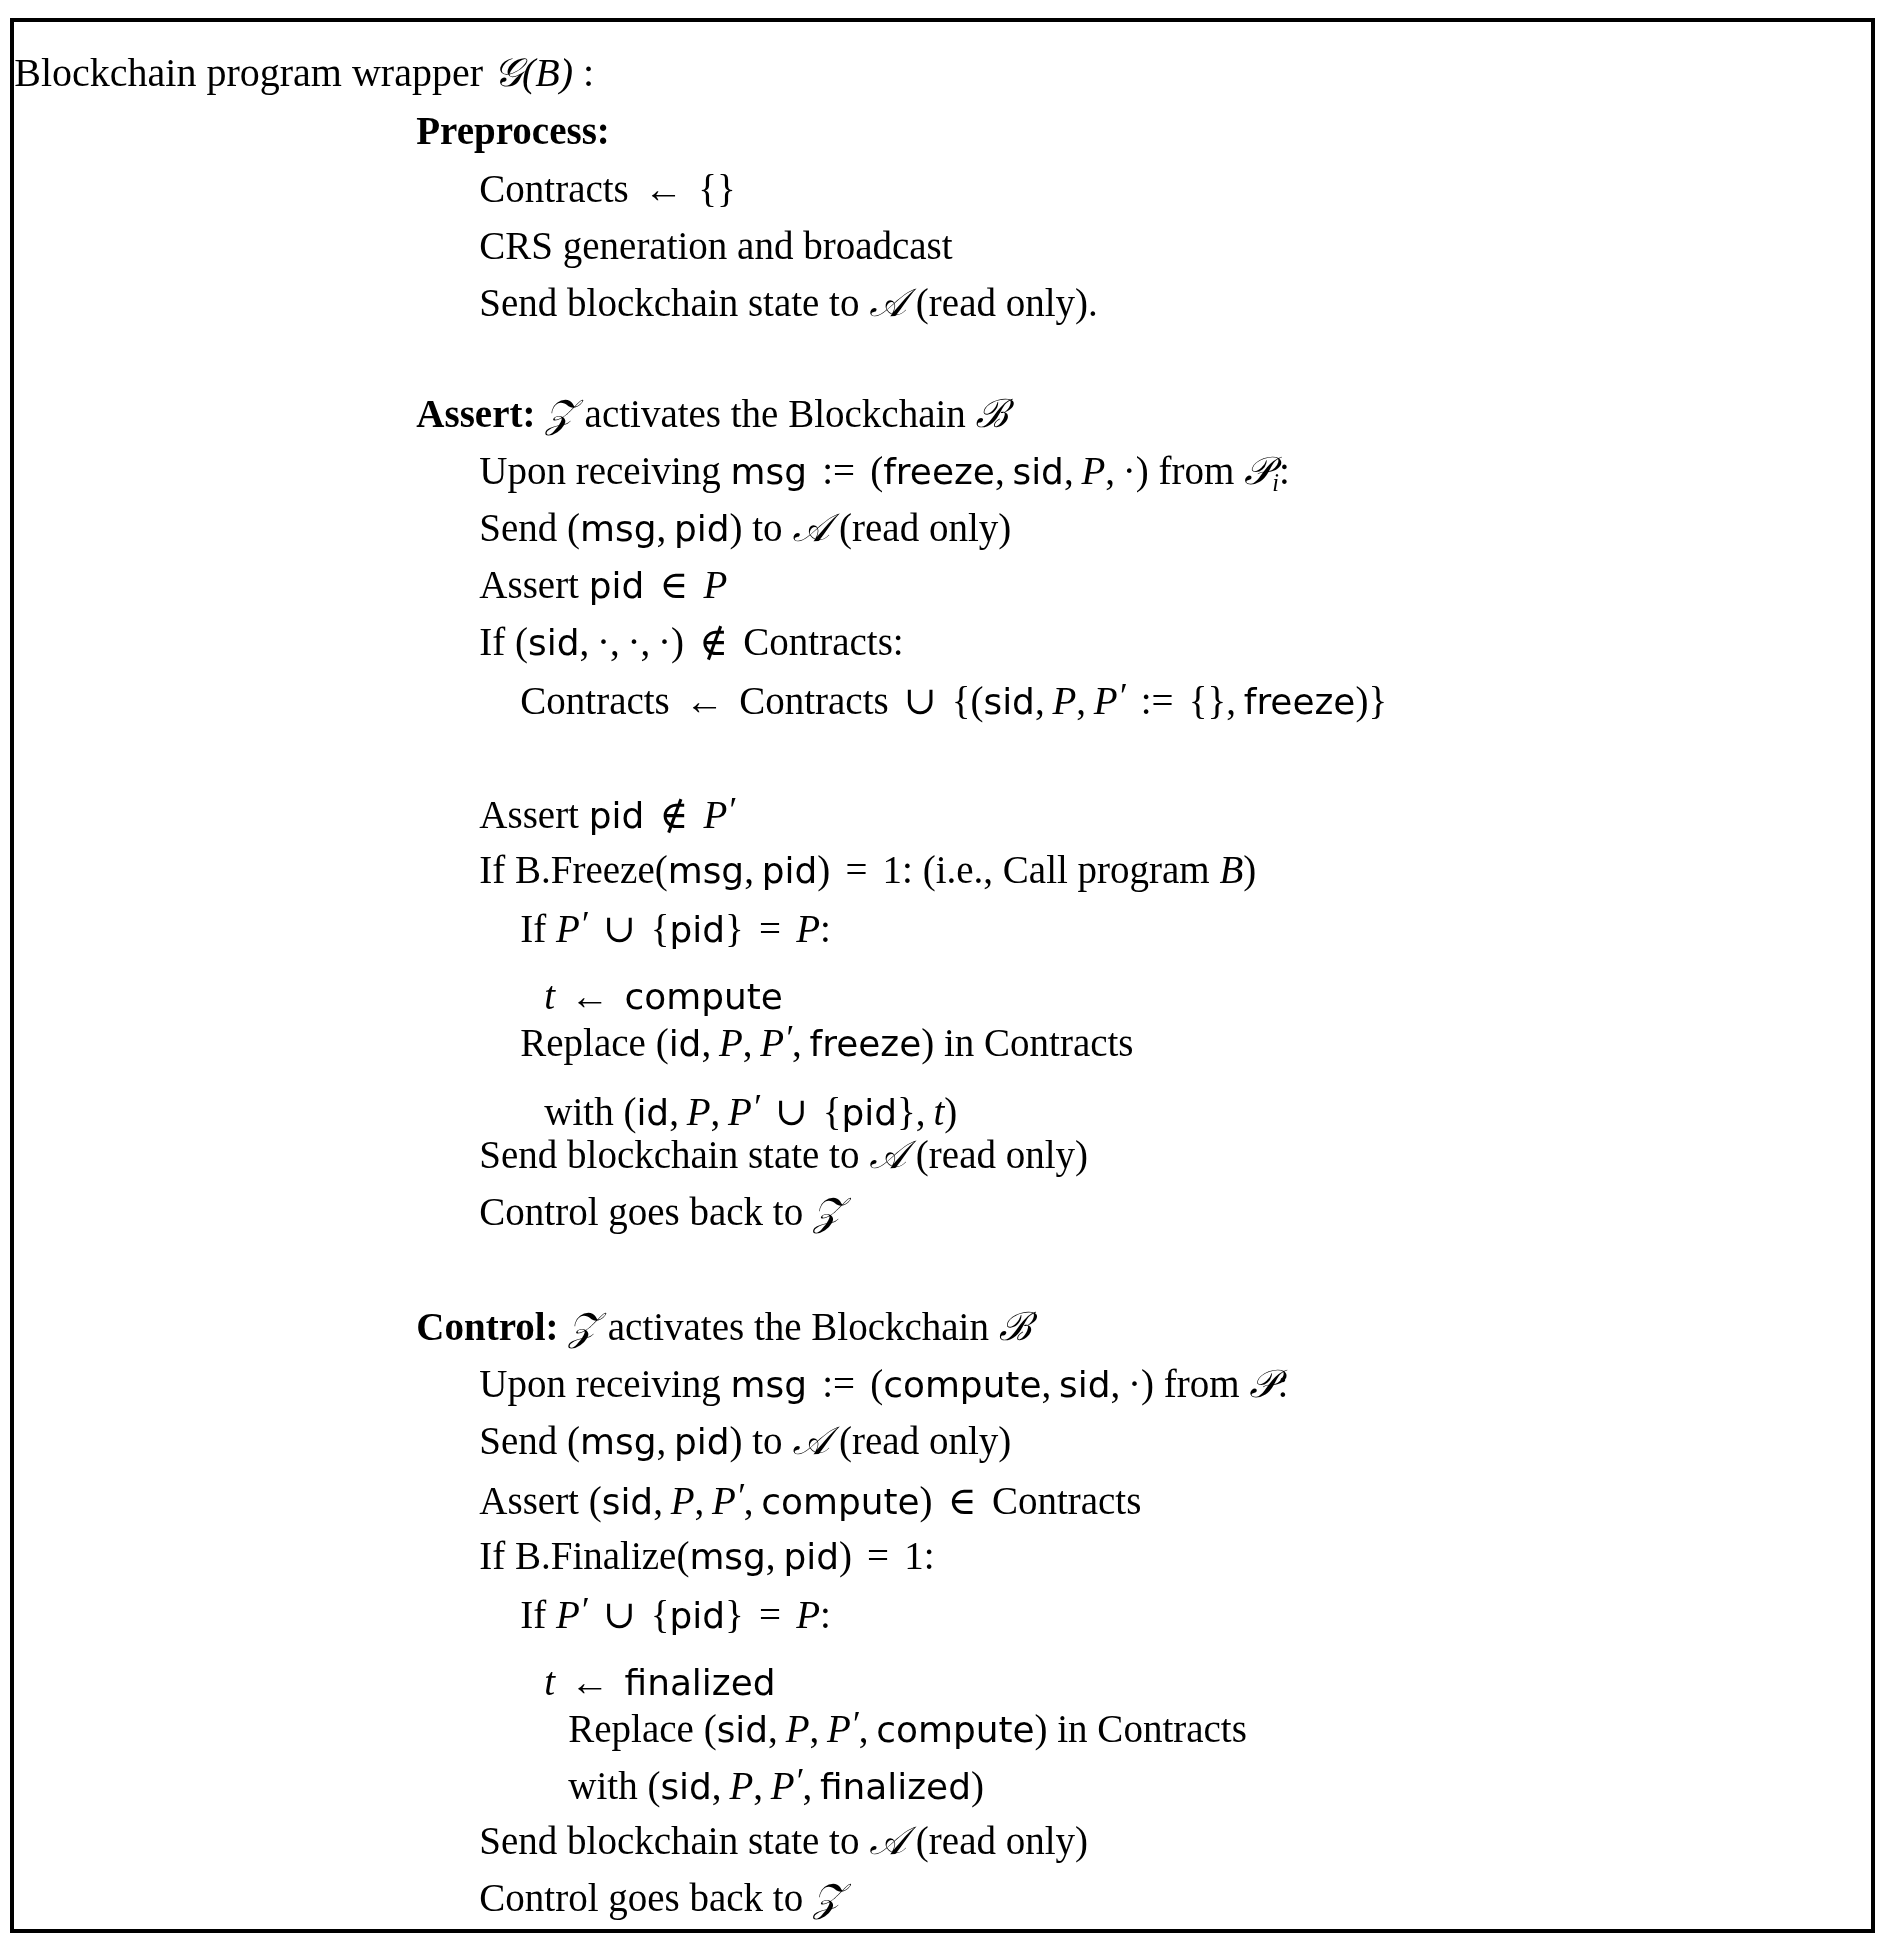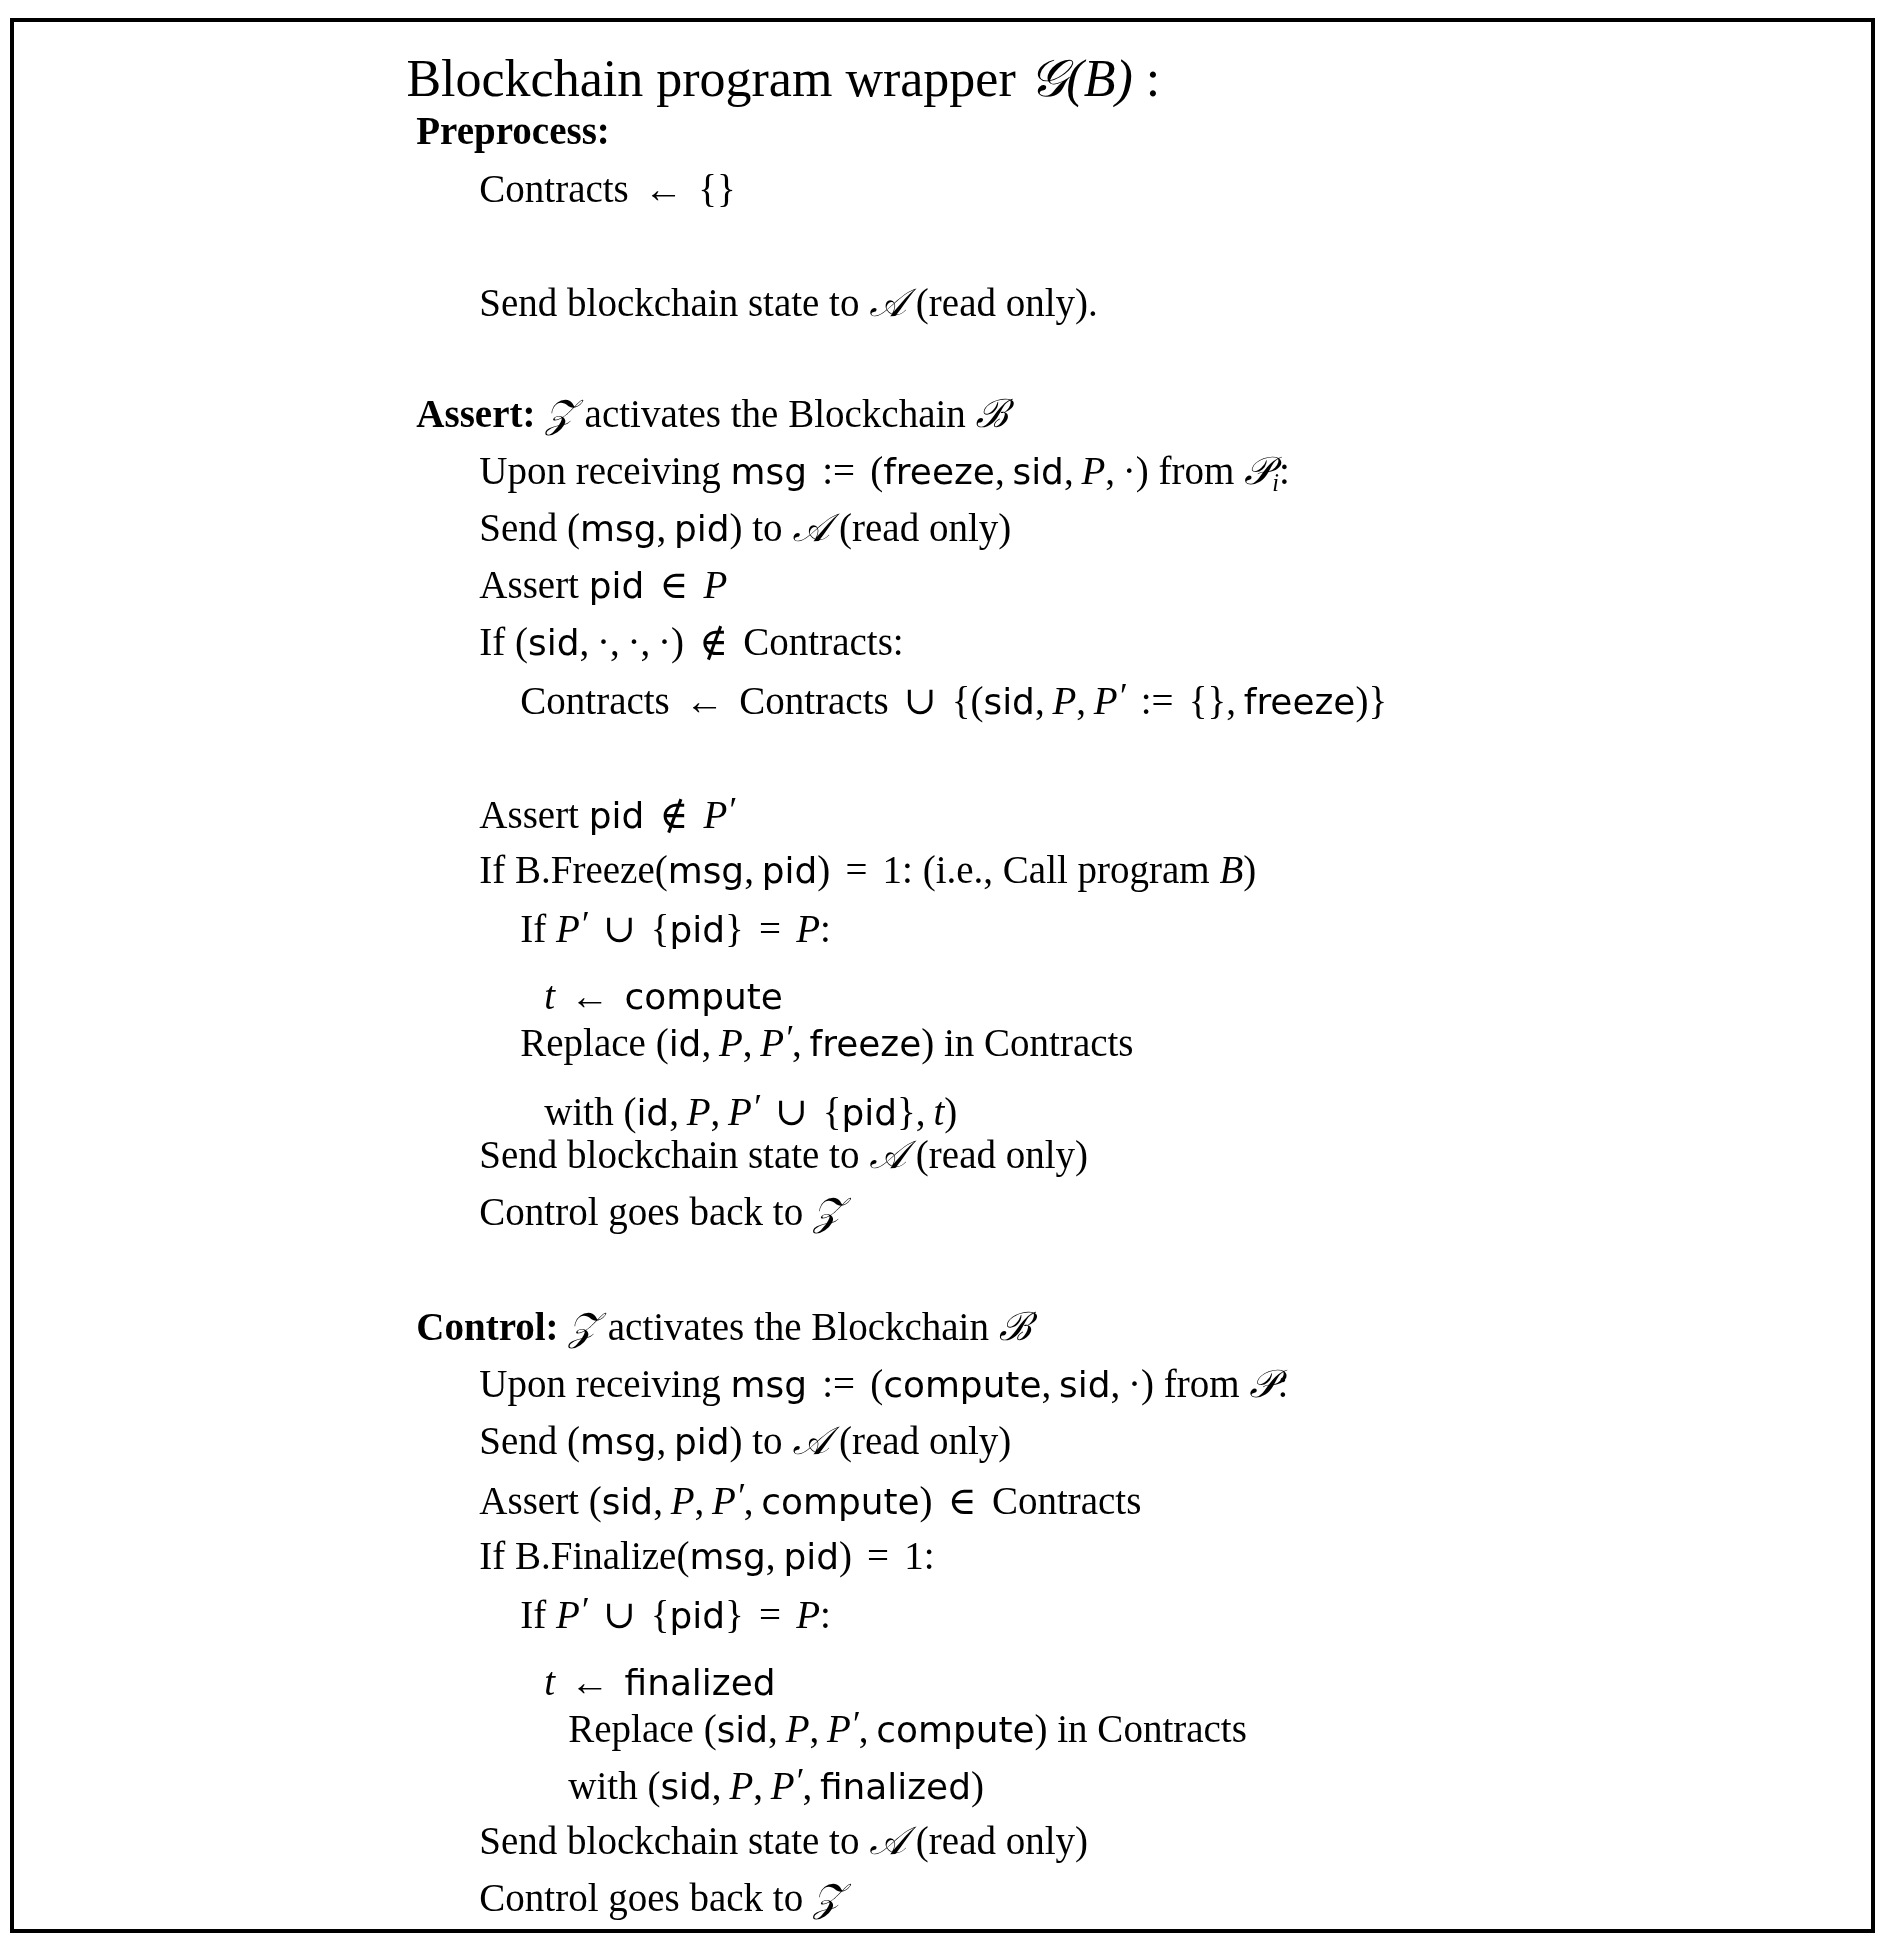--- a/index.html
+++ b/index.html
@@ -33,23 +33,23 @@
     top: 0;
     width: 100%;
     height: 100%;
   }
 
   .title {
     position: absolute;
     left: 0;
     right: 0;
     top: 30px;
-    text-align: center;
+    text-align: left;
     padding-right: 319px;
-    font-size: 52px;
+    font-size: 40px;
     line-height: 1.0;
     white-space: nowrap;
   }
 
   .line {
     position: absolute;
     white-space: nowrap;
     font-size: 39px;
     line-height: 1.0;
   }
@@ -108,20 +108,23 @@
     </div>
 
     <div class="line ind0 hdr" style="top:89px">
       <span>Preprocess:</span>
     </div>
 
     <div class="line ind1" style="top:147px">
       Contracts <span class="op">←</span> {}
     </div>
 
+    <div class="line ind1" style="top:204px">
+      CRS generation and broadcast
+    </div>
 
     <div class="line ind1" style="top:261px">
       Send blockchain state to <span class="cal">𝒜</span> (read only).
     </div>
 
     <div class="line ind0" style="top:372px">
       <span class="hdr">Assert:</span>
       <span class="cal">𝒵</span> activates the Blockchain <span class="cal">ℬ</span>
     </div>
 

